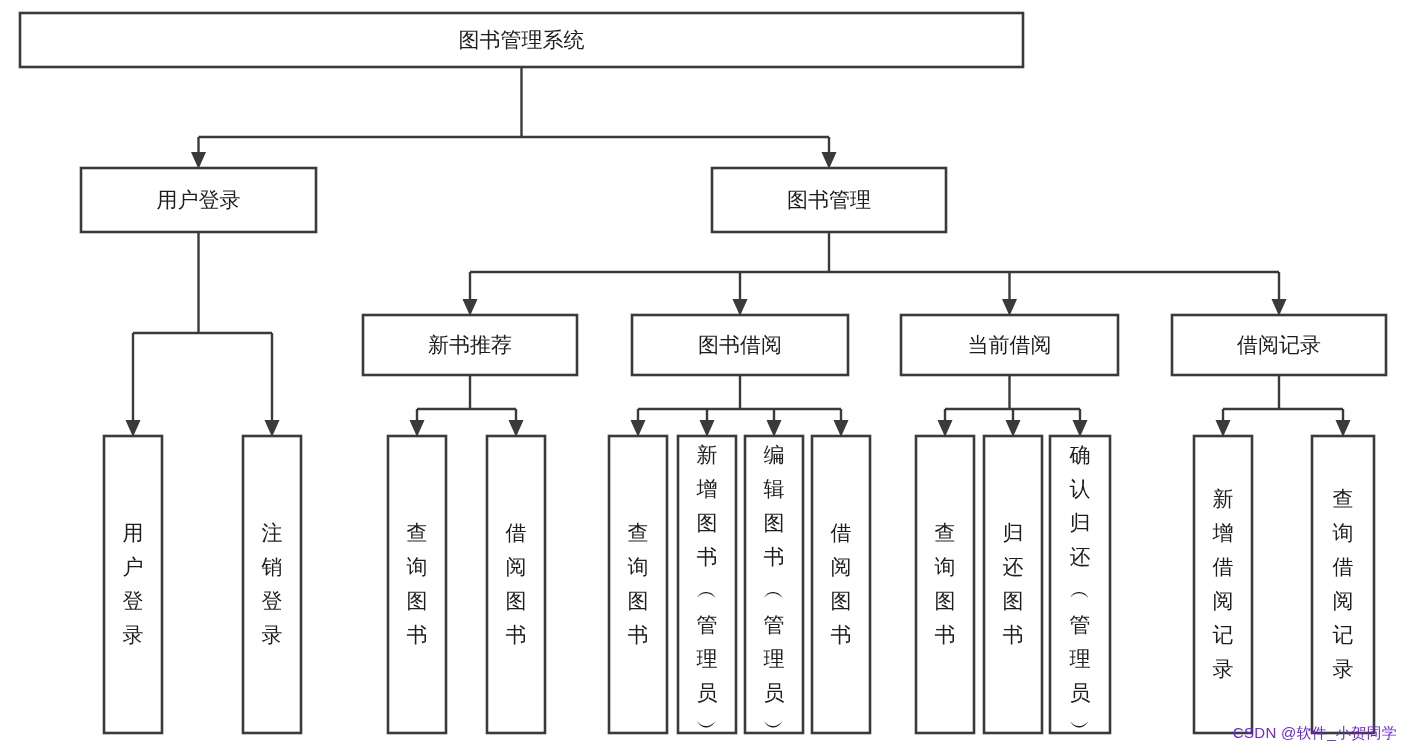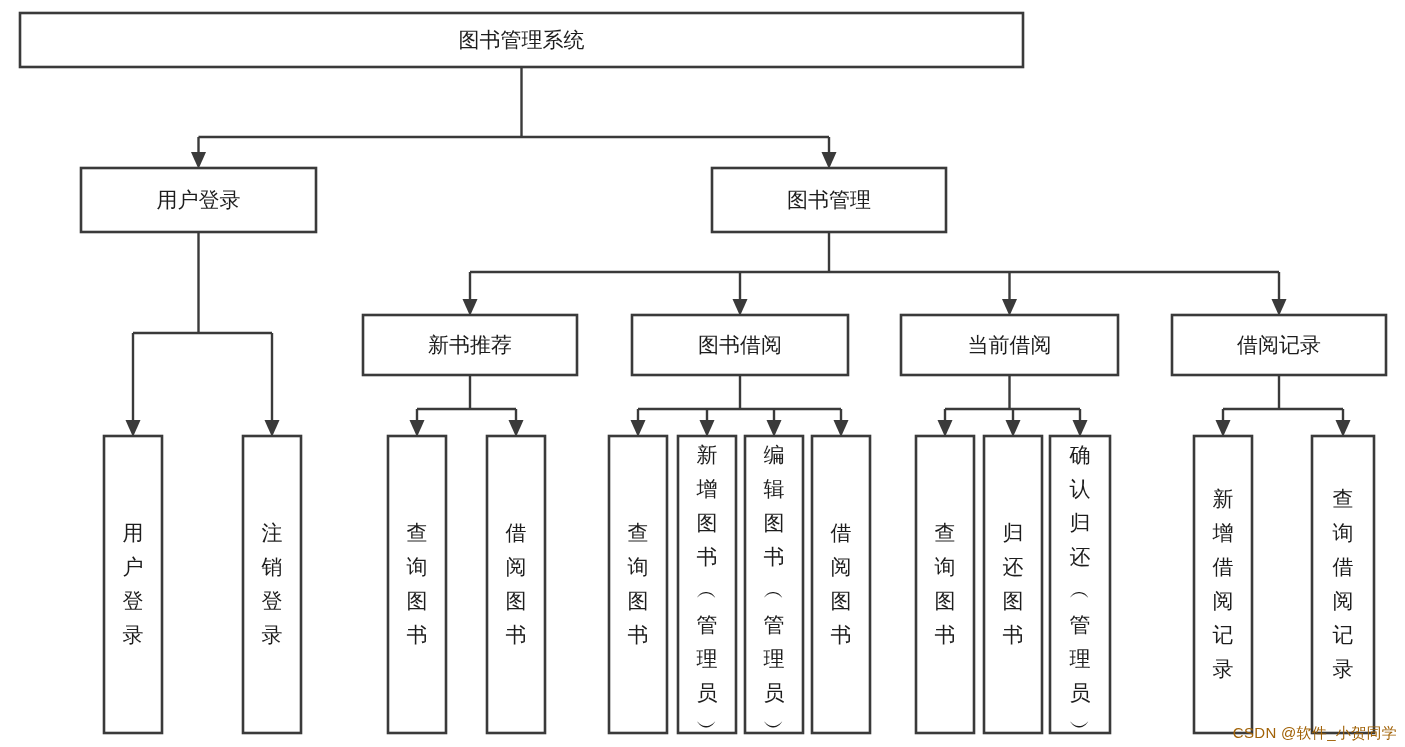--- a/index.html
+++ b/index.html
@@ -54,21 +54,21 @@
     font-family: "Liberation Sans", "DejaVu Sans", sans-serif;
     font-size: 21px;
     text-anchor: middle;
   }
   .watermark-text {
     position: absolute;
     right: 8px;
     bottom: 4px;
     font-family: "Liberation Sans", "DejaVu Sans", sans-serif;
     font-size: 15px;
-    color: #a16207;
+    color: #6d28d9;
     white-space: nowrap;
     letter-spacing: 0.3px;
   }
 </style>
 </head>
 <body>
 
 <div id="diagram-root">
   <svg class="canvas" id="diagram-svg" viewBox="0 0 1405 747" xmlns="http://www.w3.org/2000/svg">
       <g>

